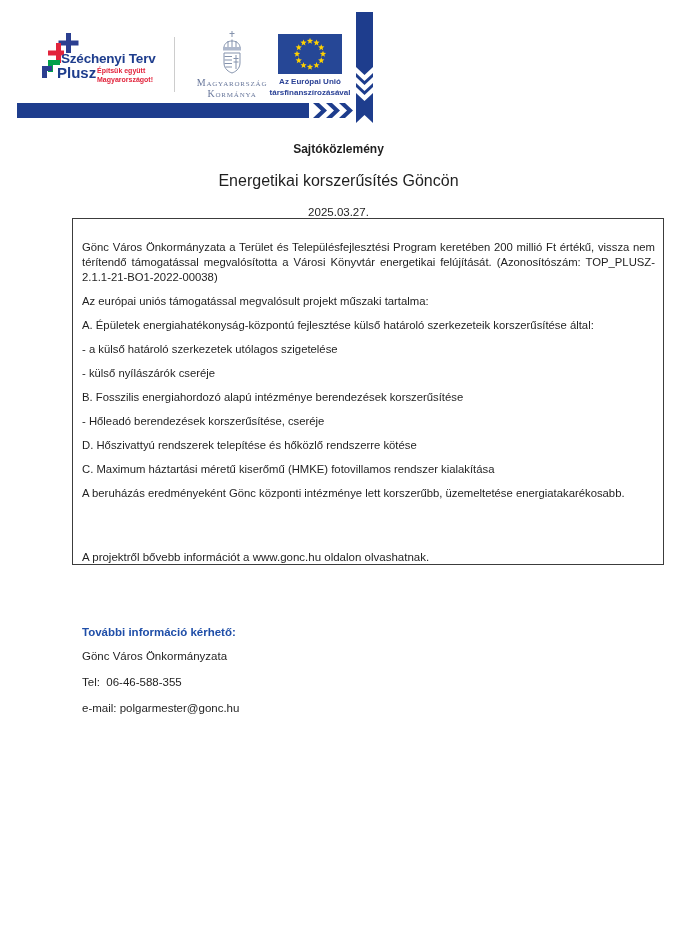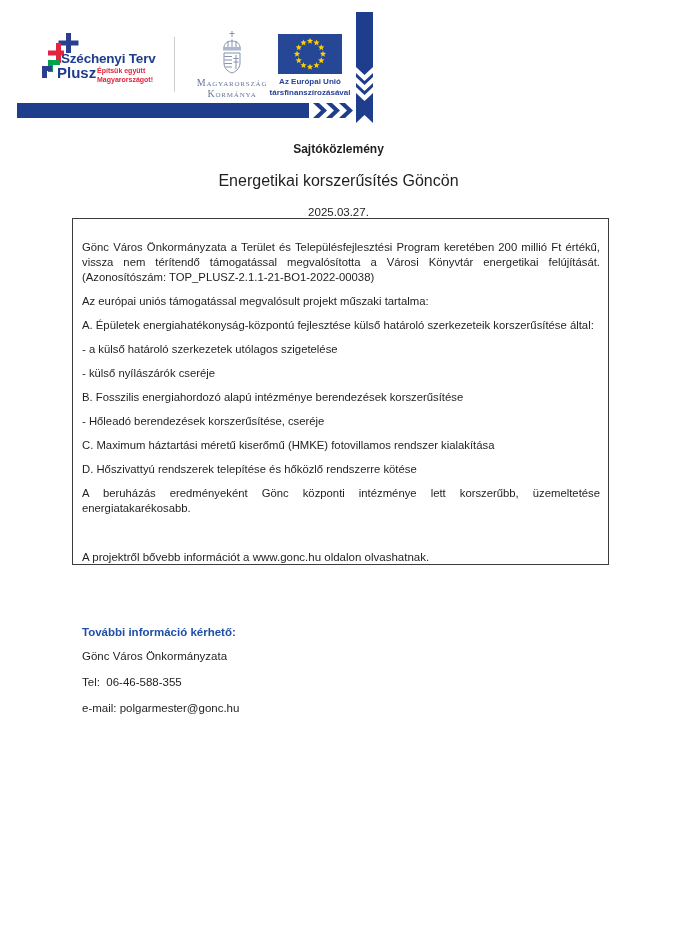--- a/index.html
+++ b/index.html
@@ -32,21 +32,21 @@
   .eu-flag{position:absolute;left:278px;top:34px;}
   .eu-text{position:absolute;left:248px;top:77px;width:124px;text-align:center;
     font-size:8px;font-weight:700;color:#2b4296;line-height:10.5px;}
   
   .title-area{position:absolute;left:0;top:142px;width:100%;text-align:center;}
   .doc-heading{font-size:12px;font-weight:700;}
   .doc-subtitle{font-size:16px;margin-top:16px;}
   .doc-date{font-size:11.5px;margin-top:16px;}
   
   .pressbox{
-    position:absolute;left:72px;top:218px;width:537px;height:347px;
+    position:absolute;left:72px;top:218px;width:592px;height:347px;
     border:1px solid #3c3c3c;box-sizing:border-box;
     padding:21px 8px 0 9px;
   }
   .pressbox p{margin:0 0 9px 0;font-size:11.3px;line-height:15px;}
   .pressbox p.j{text-align:justify;}
   .pressbox p.nw{white-space:nowrap;}
   
   .f-line{position:absolute;left:82px;font-size:11.5px;}
   .f-moreinfo{top:551px;text-align:center;}
   .f-contact{top:626px;font-weight:700;color:#1f4ea8;}
@@ -147,22 +147,22 @@
   </div>
 
   <div class="pressbox">
     <p class="j">Gönc Város Önkormányzata a Terület és Településfejlesztési Program keretében 200 millió Ft értékű, vissza nem térítendő támogatással megvalósította a Városi Könyvtár energetikai felújítását. (Azonosítószám: TOP_PLUSZ-2.1.1-21-BO1-2022-00038)</p>
     <p class="nw">Az európai uniós támogatással megvalósult projekt műszaki tartalma:</p>
     <p class="nw">A. Épületek energiahatékonyság-központú fejlesztése külső határoló szerkezeteik korszerűsítése által:</p>
     <p class="nw">- a külső határoló szerkezetek utólagos szigetelése</p>
     <p class="nw">- külső nyílászárók cseréje</p>
     <p class="nw">B. Fosszilis energiahordozó alapú intézménye berendezések korszerűsítése</p>
     <p class="nw">- Hőleadó berendezések korszerűsítése, cseréje</p>
+    <p class="nw">D. Hőszivattyú rendszerek telepítése és hőközlő rendszerre kötése</p>
     <p class="nw">C. Maximum háztartási méretű kiserőmű (HMKE) fotovillamos rendszer kialakítása</p>
-    <p class="nw">D. Hőszivattyú rendszerek telepítése és hőközlő rendszerre kötése</p>
     <p class="j">A beruházás eredményeként Gönc központi intézménye lett korszerűbb, üzemeltetése energiatakarékosabb.</p>
   </div>
 
   <div class="f-line f-moreinfo">A projektről bővebb információt a www.gonc.hu oldalon olvashatnak.</div>
   <div class="f-line f-contact">További információ kérhető:</div>
   <div class="f-line f-org">Gönc Város Önkormányzata</div>
   <div class="f-line f-tel">Tel:  06-46-588-355</div>
   <div class="f-line f-mail">e-mail: polgarmester@gonc.hu</div>
 
 </div>

